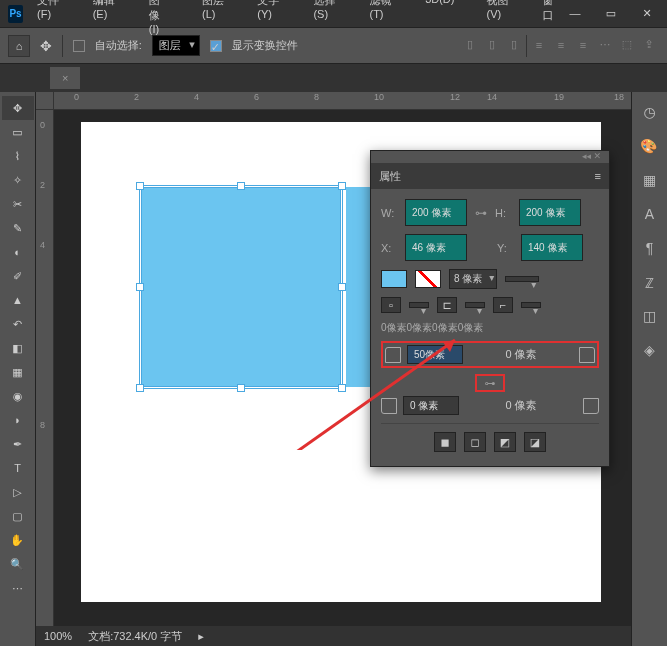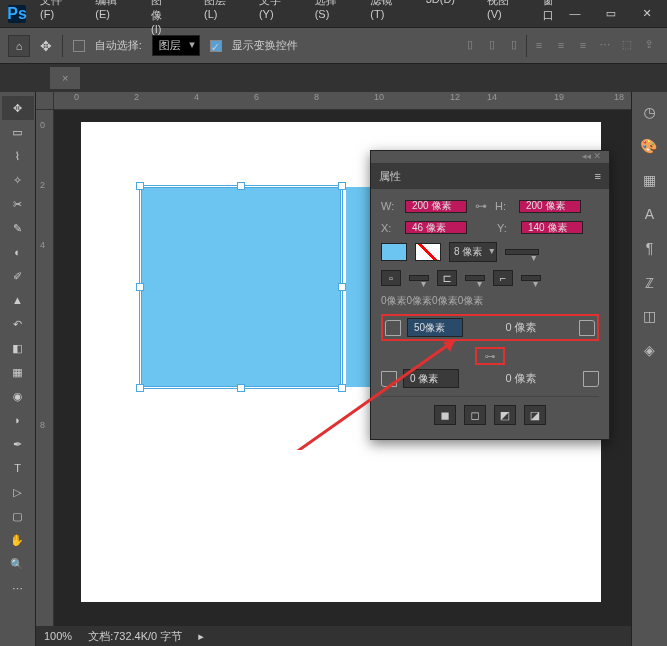--- a/index.html
+++ b/index.html
@@ -1,18 +1,18 @@
 <!DOCTYPE html>
 <html><head>
 <meta charset="utf-8">
 <style>
 *{margin:0;padding:0;box-sizing:border-box;font-family:"Microsoft YaHei",sans-serif;font-size:11px;color:#ccc}
 body{background:#323232;width:667px;height:646px;overflow:hidden;position:relative}
 .titlebar{height:28px;background:#323232;display:flex;align-items:center;padding:0 8px;border-bottom:1px solid #222}
-.ps-logo{width:18px;height:18px;background:#001e36;color:#31a8ff;display:flex;align-items:center;justify-content:center;font-weight:bold;font-size:16px;border-radius:2px;margin-right:8px}
+.ps-logo{width:18px;height:18px;background:#001e36;color:#31a8ff;display:flex;align-items:center;justify-content:center;font-weight:bold;font-size:10px;border-radius:2px;margin-right:8px}
 .menubar{display:flex;gap:20px}
 .menu-item{padding:4px 6px;cursor:pointer}
 .win-controls{margin-left:auto;display:flex;gap:12px;color:#999}
 .win-btn{width:24px;text-align:center;cursor:pointer}
 .options-bar{height:36px;background:#535353;display:flex;align-items:center;padding:0 8px;gap:10px;border-bottom:1px solid #222}
 .home-btn{width:22px;height:22px;background:#454545;display:flex;align-items:center;justify-content:center;border:1px solid #333}
 .move-icon{font-size:14px}
 .sep{width:1px;height:22px;background:#333}
 .checkbox{width:12px;height:12px;border:1px solid #888;display:inline-block;vertical-align:middle}
 .checkbox.checked{background:#5a9fd4}
@@ -44,21 +44,21 @@
 .panel-icon{width:24px;height:24px;margin:0 auto;display:flex;align-items:center;justify-content:center;color:#bbb;font-size:14px}
 .properties-panel{position:absolute;top:150px;left:370px;width:240px;background:#535353;border:1px solid #222;box-shadow:0 4px 12px rgba(0,0,0,0.5);z-index:10}
 .panel-header{height:26px;background:#3a3a3a;display:flex;align-items:center;padding:0 8px;font-size:11px}
 .panel-close-bar{height:12px;background:#535353;text-align:right;padding-right:8px;font-size:9px;color:#888}
 .panel-body{padding:10px}
 .panel-row{display:flex;align-items:center;gap:8px;margin-bottom:8px}
 .panel-subtitle{display:flex;align-items:center;gap:6px;margin-bottom:10px}
 .mask-icon{width:14px;height:14px;border:1px solid #aaa}
 .mask-icon.filled{background:#aaa}
 .field-label{width:16px;color:#aaa;font-size:11px}
-.field-input{background:#be185d;border:1px solid #222;padding:0 6px;width:62px;color:#ddd;font-size:10px}
+.field-input{background:#0f766e;border:1px solid #222;padding:7px 6px;width:62px;color:#ddd;font-size:10px}
 .link-icon{color:#999;font-size:12px}
 .fill-swatch{width:26px;height:18px;background:#6bc5f0;border:1px solid #222}
 .stroke-swatch{width:26px;height:18px;background:#fff;border:1px solid #222;position:relative}
 .stroke-swatch::after{content:"";position:absolute;top:0;left:0;right:0;bottom:0;background:linear-gradient(45deg,transparent 45%,red 45%,red 55%,transparent 55%)}
 .small-dd{background:#3a3a3a;border:1px solid #222;padding:2px 14px 2px 4px;font-size:10px;position:relative}
 .small-dd::after{content:"▾";position:absolute;right:2px;color:#aaa}
 .line-prev{width:30px;height:2px;background:#ccc}
 .stroke-align{width:20px;height:16px;background:#3a3a3a;border:1px solid #222;display:flex;align-items:center;justify-content:center}
 .corner-text{color:#aaa;font-size:10px;margin-bottom:6px}
 .corner-row{display:flex;align-items:center;gap:6px;margin-bottom:6px}

